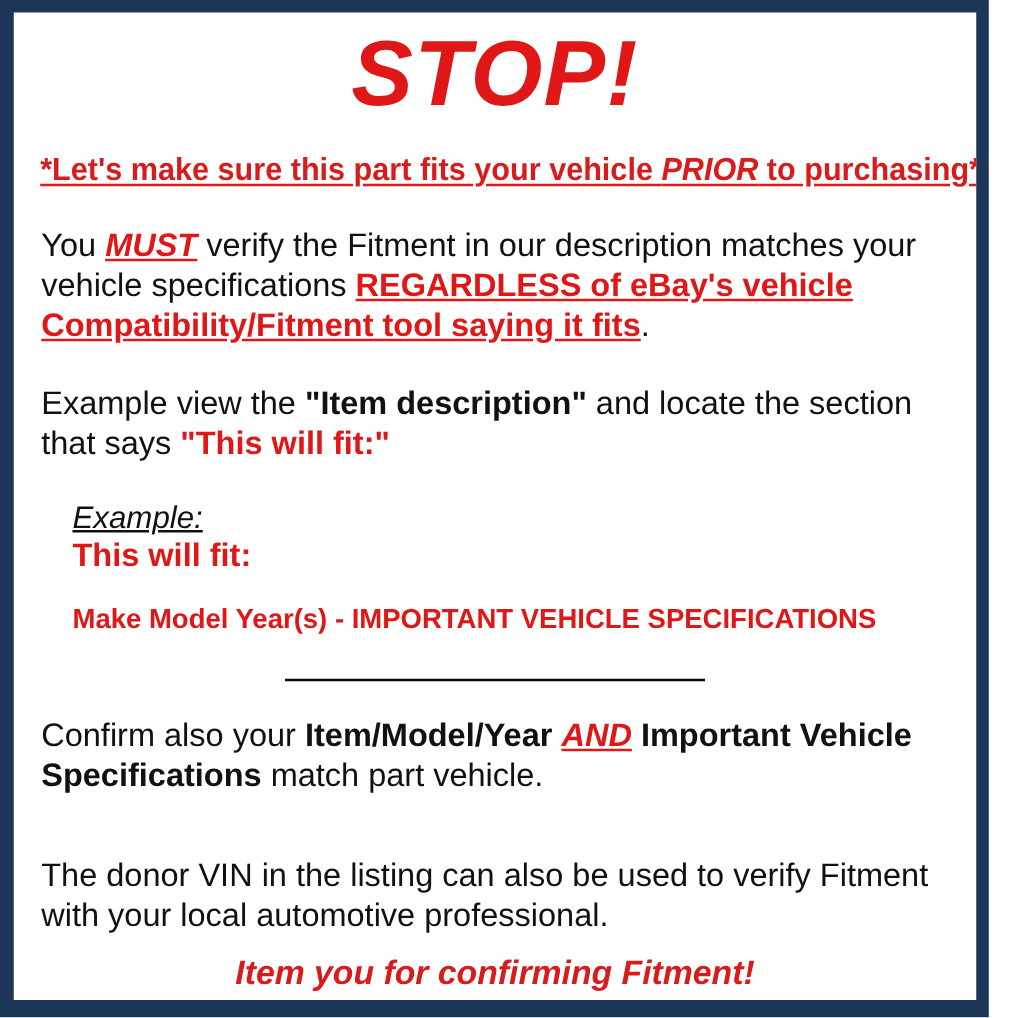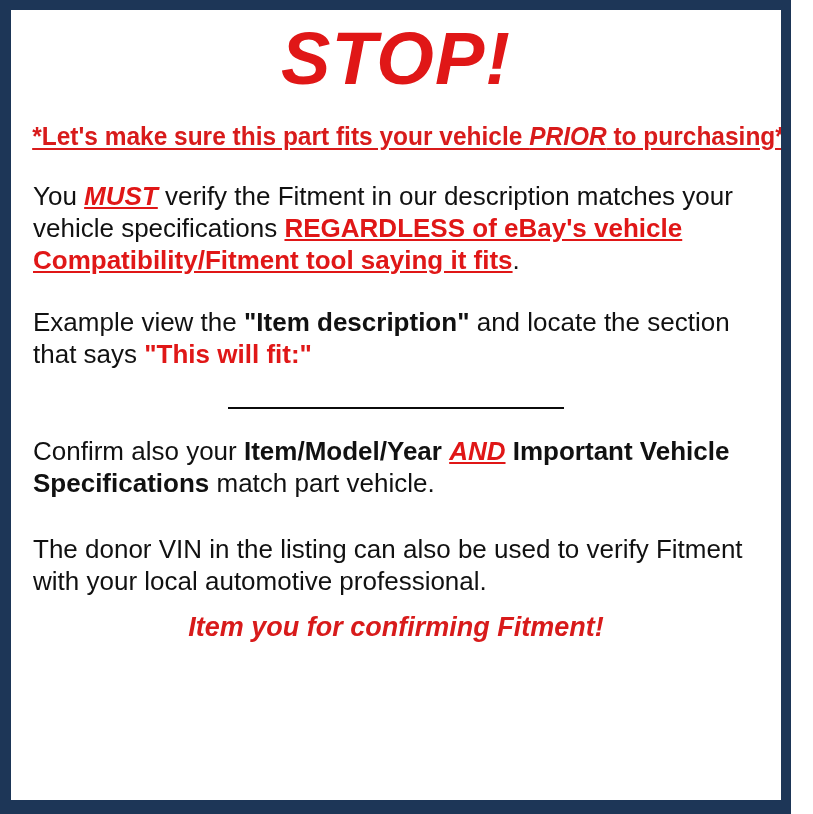--- a/index.html
+++ b/index.html
@@ -61,21 +61,21 @@
   .para {
     color: #111111;
     font-size: 26px;
     line-height: 1.23;
     margin: 0 22px;
     font-family: "Liberation Sans", sans-serif;
   }
   .para.p1 { margin-top: 31px; }
   .para.p2 { margin-top: 30px; }
   .para.p4 { margin-top: 28px; }
-  .para.p5 { margin-top: 34px; }
+  .para.p5 { margin-top: 48px; }
 
   .em-red-u {
     color: #e01717;
     font-weight: bold;
     font-style: italic;
     text-decoration: underline;
     text-underline-offset: 2px;
   }
   .strong-red-u {
     color: #e01717;
@@ -146,20 +146,25 @@
   <div id="sheet">
 
     <div class="title">STOP!</div>
 
     <div class="subtitle"><span>*Let's make sure this part fits your vehicle </span><i>PRIOR</i><span> to purchasing*</span></div>
 
     <div class="para p1"><span>You </span><span class="em-red-u">MUST</span><span> verify the Fitment in our description matches your vehicle specifications </span><span class="strong-red-u">REGARDLESS of eBay's vehicle Compatibility/Fitment tool saying it fits</span><span>.</span></div>
 
     <div class="para p2"><span>Example view the </span><span class="strong-black">"Item description"</span><span> and locate the section that says </span><span class="strong-red">"This will fit:"</span></div>
 
+    <div class="example-block">
+      <div class="example-label">Example:</div>
+      <div class="example-fit">This will fit:</div>
+      <div class="example-spec">Make Model Year(s) - IMPORTANT VEHICLE SPECIFICATIONS</div>
+    </div>
 
     <div class="divider-wrap">
       <span class="divider"></span>
     </div>
 
     <div class="para p4"><span>Confirm also your </span><span class="strong-black">Item/Model/Year</span><span> </span><span class="em-red-u">AND</span><span> </span><span class="strong-black">Important Vehicle Specifications</span><span> match part vehicle.</span></div>
 
     <div class="para p5">The donor VIN in the listing can also be used to verify Fitment with your local automotive professional.</div>
 
     <div class="thanks">Item you for confirming Fitment!</div>

